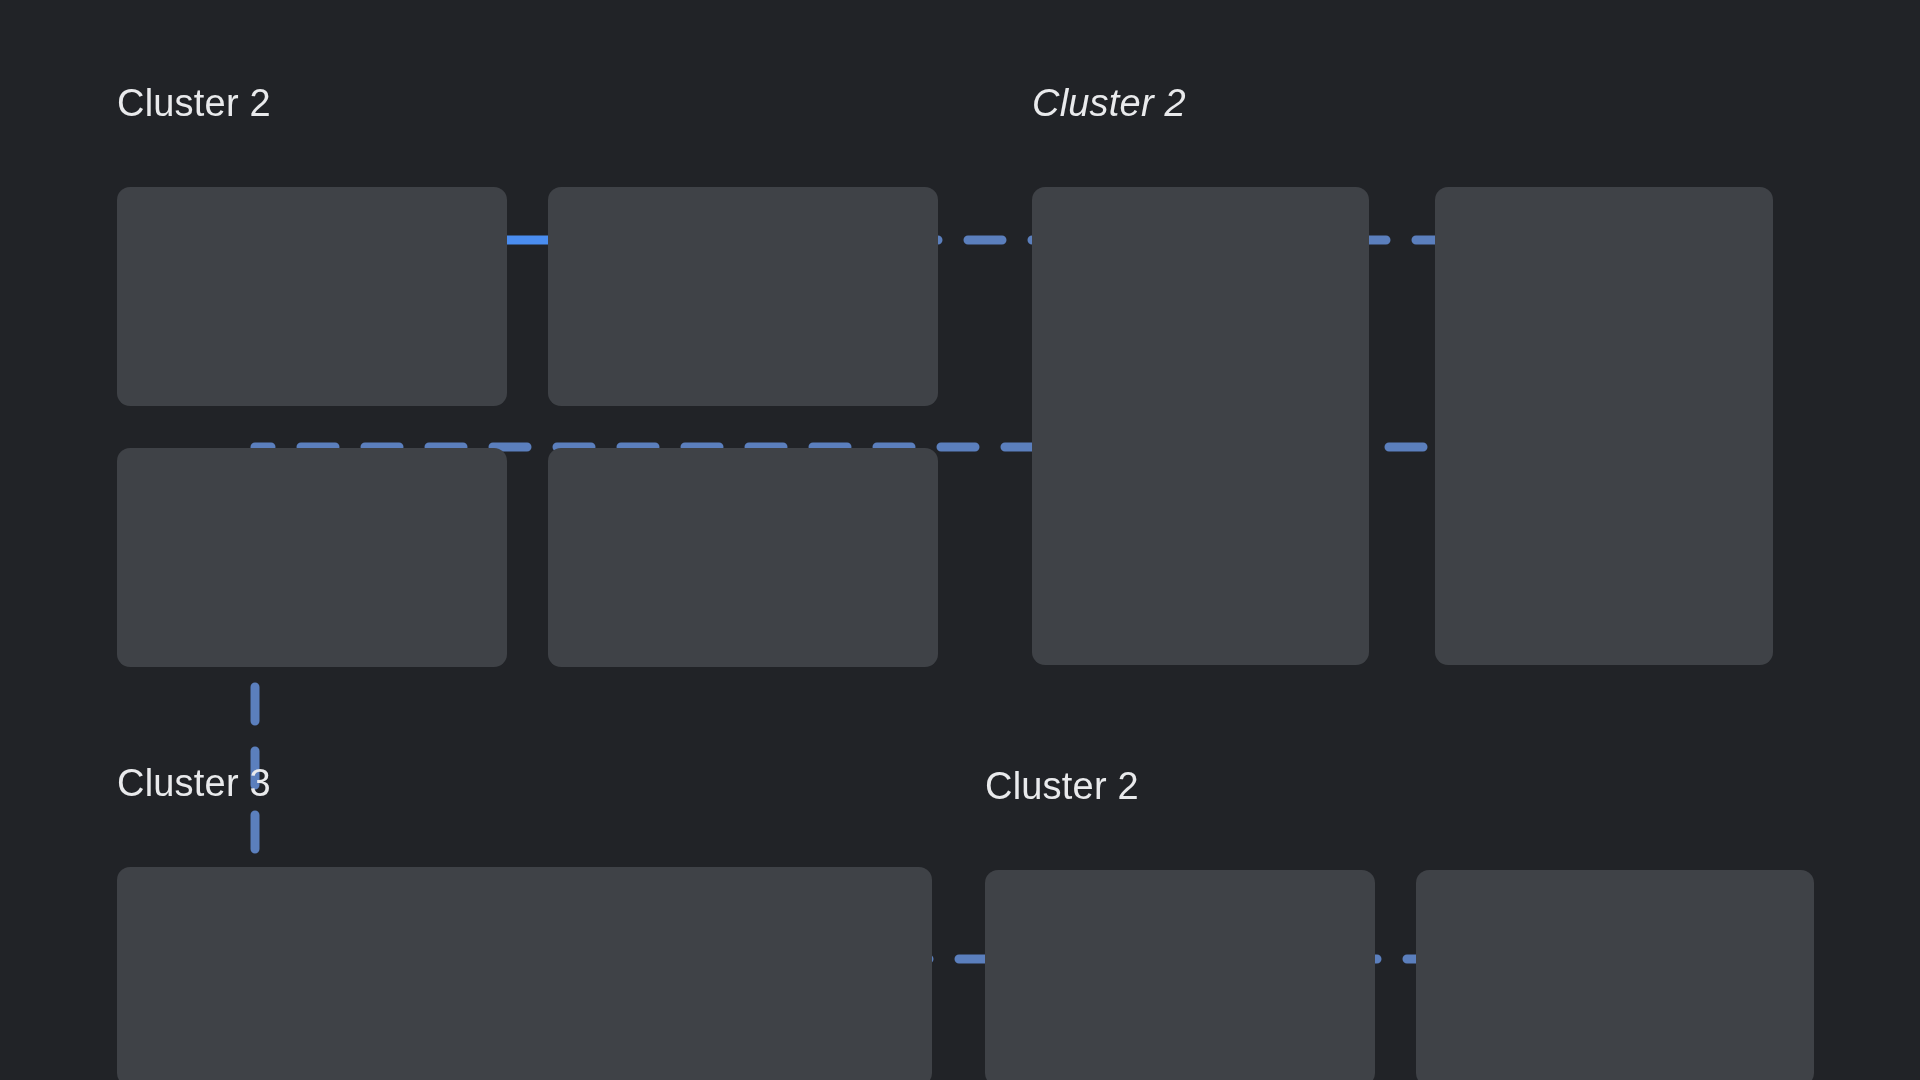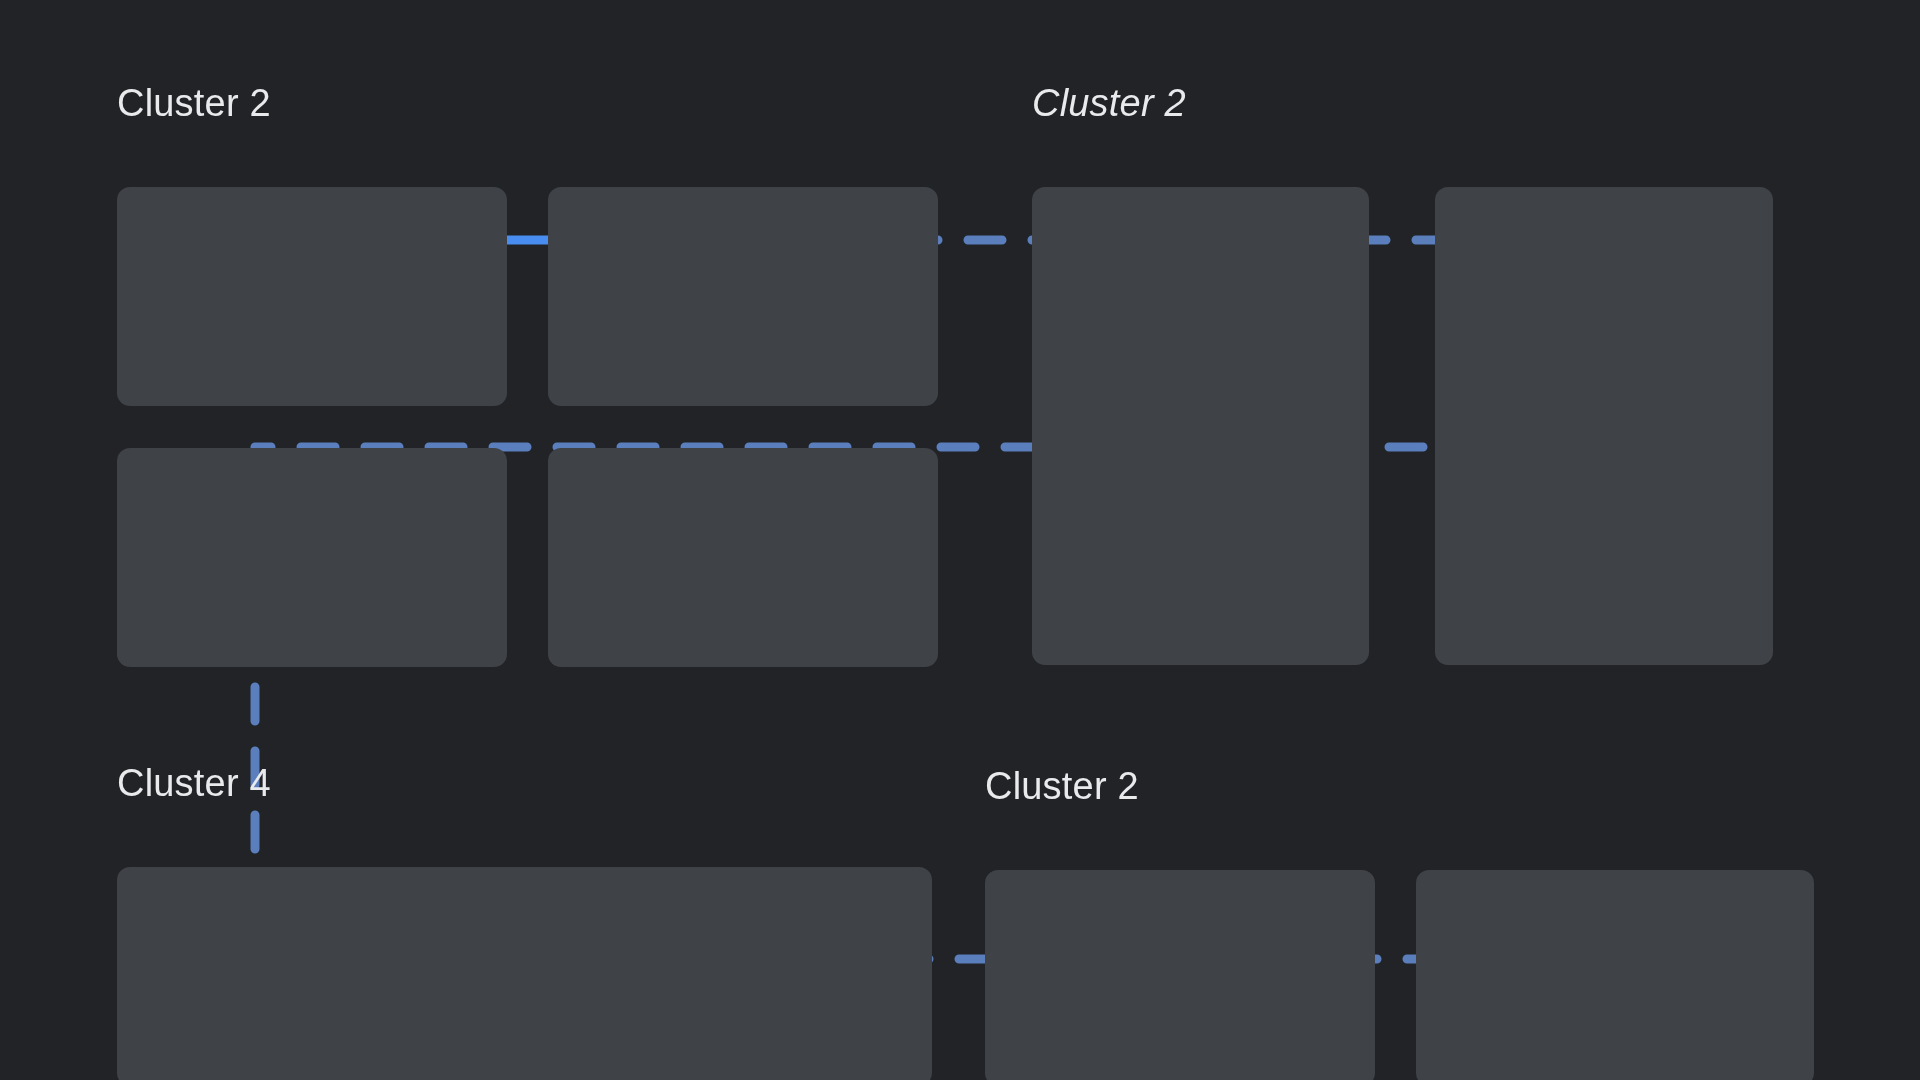--- a/index.html
+++ b/index.html
@@ -67,21 +67,21 @@
         <div class="node-card" style="left: 548px; top: 187px; width: 390px; height: 219px; background: rgb(63, 66, 71); border-radius: 13px;"></div>
         <div class="node-card" style="left: 117px; top: 448px; width: 390px; height: 219px; background: rgb(63, 66, 71); border-radius: 13px;"></div>
         <div class="node-card" style="left: 548px; top: 448px; width: 390px; height: 219px; background: rgb(63, 66, 71); border-radius: 13px;"></div>
       </div>
       <div class="cluster-group">
         <div class="cluster-label" style="left: 1032px; top: 84px; font-style: italic;">Cluster 2</div>
         <div class="node-card" style="left: 1032px; top: 187px; width: 337px; height: 478px; background: rgb(63, 66, 71); border-radius: 13px;"></div>
         <div class="node-card" style="left: 1435px; top: 187px; width: 338px; height: 478px; background: rgb(63, 66, 71); border-radius: 13px;"></div>
       </div>
       <div class="cluster-group">
-        <div class="cluster-label" style="left: 117px; top: 764px;">Cluster 4</div>
+        <div class="cluster-label" style="left: 117px; top: 764px;">Cluster 3</div>
         <div class="node-card" style="left: 117px; top: 867px; width: 815px; height: 219px; background: rgb(63, 66, 71); border-radius: 13px;"></div>
       </div>
       <div class="cluster-group">
         <div class="cluster-label" style="left: 985px; top: 767px;">Cluster 2</div>
         <div class="node-card" style="left: 985px; top: 870px; width: 390px; height: 216px; background: rgb(63, 66, 71); border-radius: 13px;"></div>
         <div class="node-card" style="left: 1416px; top: 870px; width: 398px; height: 216px; background: rgb(63, 66, 71); border-radius: 13px;"></div>
       </div>
     </div>
 
 </div>

